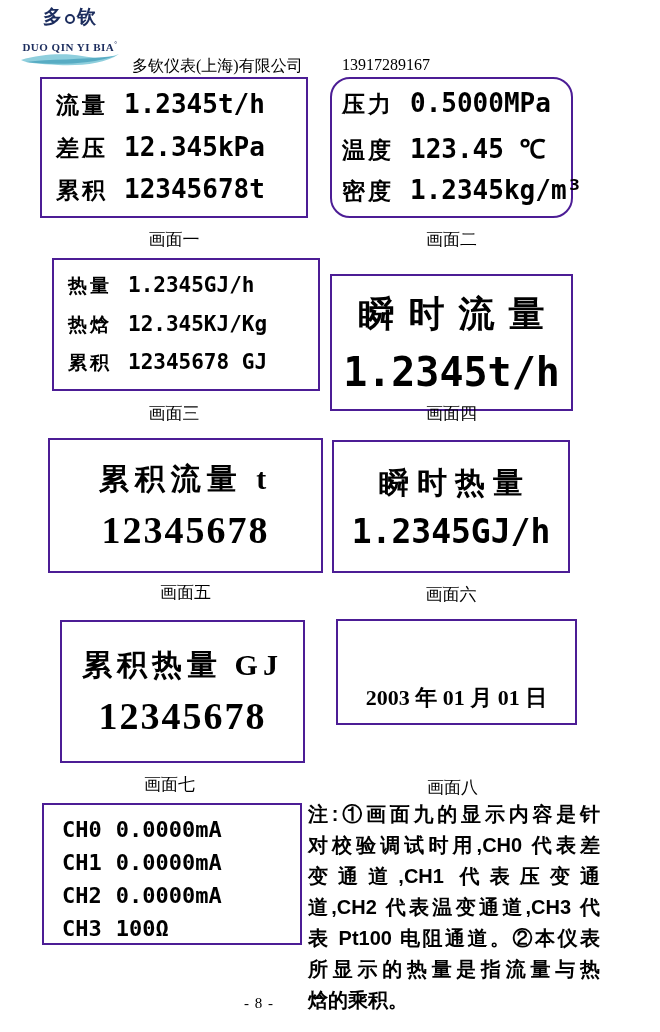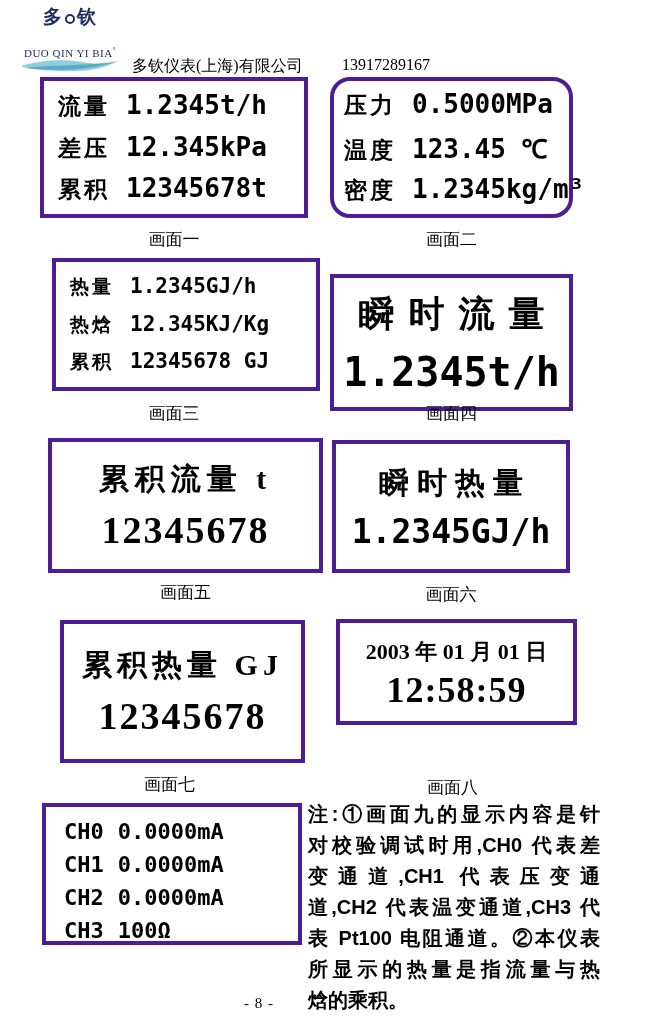--- a/index.html
+++ b/index.html
@@ -4,30 +4,30 @@
 <style>
   html,body{margin:0;padding:0;background:#fff;}
   .page{position:relative;width:660px;height:1032px;background:#fff;color:#000;
         font-family:"Liberation Sans",sans-serif;overflow:hidden;}
 
   
   .logo{position:absolute;left:16px;top:6px;width:108px;display:flex;flex-direction:column;
         align-items:center;color:#1c2d5e;}
   .logo-cn{font-size:19px;font-weight:bold;letter-spacing:1px;display:flex;align-items:center;line-height:22px;}
   .logo-dot{width:6px;height:6px;border:2px solid #1c2d5e;border-radius:50%;margin:4px 2px 0 2px;display:inline-block;}
-  .logo-en{font-family:"Liberation Serif",serif;font-size:11px;font-weight:normal;letter-spacing:.5px;margin-top:18px;white-space:nowrap;}
+  .logo-en{font-family:"Liberation Serif",serif;font-size:11px;font-weight:bold;letter-spacing:.5px;margin-top:12px;white-space:nowrap;}
   .logo-en sup{font-size:7px;}
   .logo-swoosh{margin-top:0px;}
 
   
   .company{position:absolute;left:132px;top:56px;font-family:"Liberation Serif",serif;font-size:16px;}
   .phone{position:absolute;left:342px;top:56px;font-family:"Liberation Serif",serif;font-size:16px;}
 
   
-  .screen{position:absolute;border:4px solid #4c1d95;box-sizing:border-box;background:#fff;}
+  .screen{position:absolute;border:2px solid #4c1d95;box-sizing:border-box;background:#fff;}
   .rowsbox{display:flex;flex-direction:column;justify-content:space-evenly;}
   .srow{display:flex;align-items:baseline;gap:16px;white-space:pre;}
   .lab{font-weight:bold;letter-spacing:3px;}
   .val{font-family:"DejaVu Sans Mono",monospace;font-weight:bold;}
   .bigbox{display:flex;flex-direction:column;align-items:center;justify-content:center;}
   .bigcn{font-family:"Liberation Serif",serif;font-weight:bold;white-space:pre;}
   .bigval{font-family:"DejaVu Sans Mono",monospace;font-weight:bold;white-space:pre;}
   .bigser{font-family:"Liberation Serif",serif;font-weight:bold;white-space:pre;}
 
   .s1{left:40px;top:77px;width:268px;height:141px;padding-left:14px;}
@@ -171,21 +171,20 @@
   <div class="caption c6">画面六</div>
 
   <div class="screen bigbox s7">
     <div class="bigcn">累积热量 GJ</div>
     <div class="bigser">12345678</div>
   </div>
   <div class="caption c7">画面七</div>
 
   <div class="screen bigbox s8">
     <div class="dateline">2003 年 01 月 01 日</div>
-    <div class="timeline">12:58:59</div>
   </div>
   <div class="caption c8">画面八</div>
 
   <div class="screen rowsbox s9">
     <div class="srow">
       <span class="lab">CH0</span>
       <span class="val">0.0000mA</span>
     </div>
     <div class="srow">
       <span class="lab">CH1</span>

